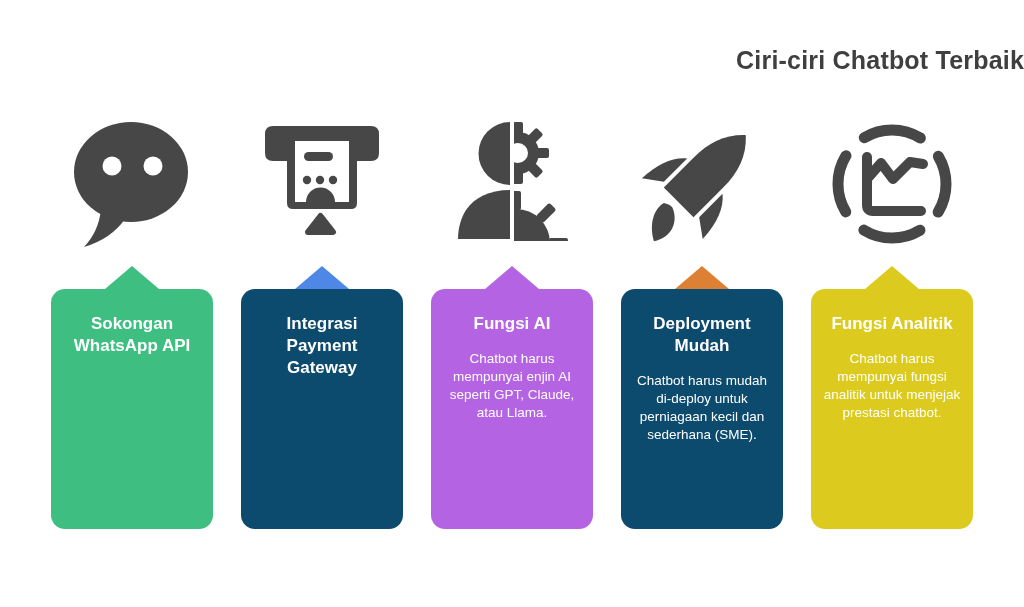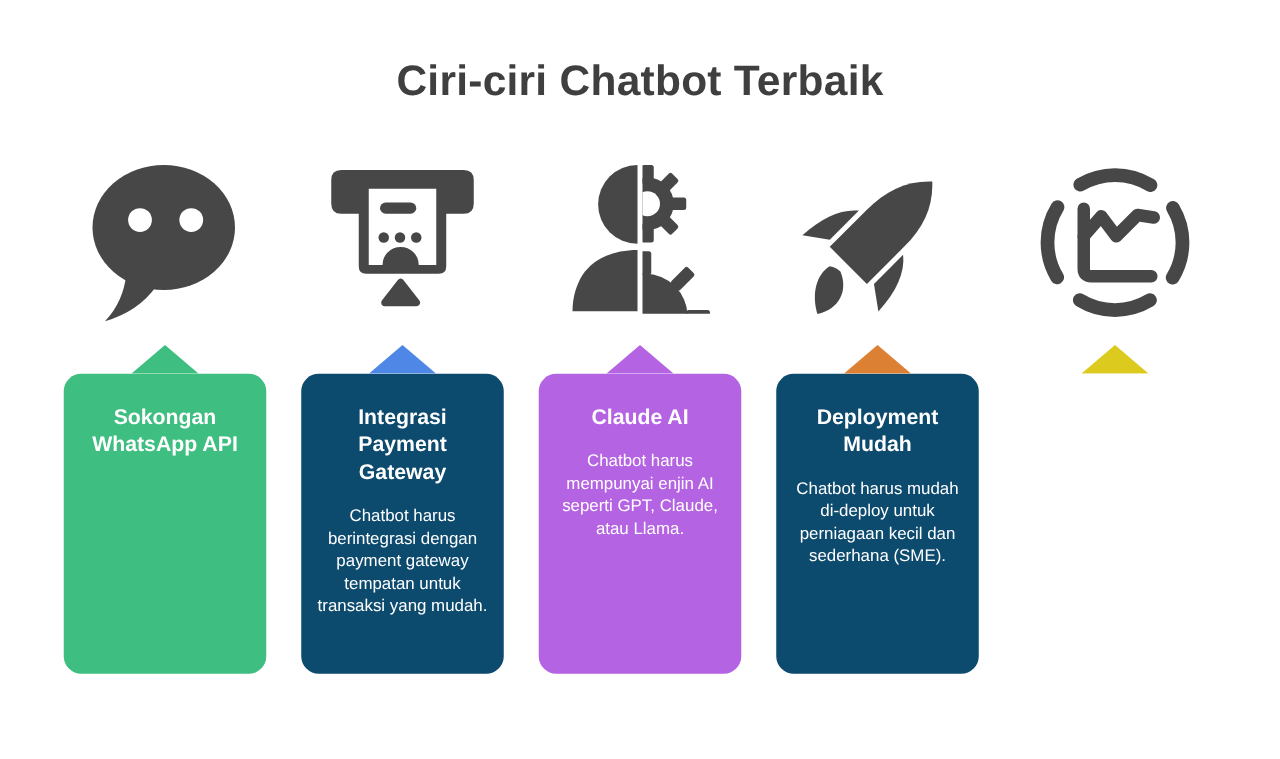--- a/index.html
+++ b/index.html
@@ -5,22 +5,22 @@
   html, body { margin: 0; padding: 0; }
   body {
     width: 1024px;
     height: 607px;
     background: #ffffff;
     font-family: "Liberation Sans", sans-serif;
     overflow: hidden;
   }
   .page-title {
     margin: 46px 0 0 0;
-    text-align: center;
-    font-size: 34px;
+    text-align: right;
+    font-size: 25px;
     font-weight: 700;
     letter-spacing: 0.2px;
   }
   .columns {
     display: flex;
     justify-content: center;
     gap: 28px;
     margin-top: 44px;
   }
   .column {
@@ -96,21 +96,20 @@
         <circle cx="50" cy="61" r="4.2"></circle>
         <circle cx="63" cy="61" r="4.2"></circle>
         <circle cx="76" cy="61" r="4.2"></circle>
         <path d="M49,83 A14.5,14.5 0 0 1 78,83 Z"></path>
         <path d="M63.5,97 L76,113 H51 Z" stroke="currentColor" stroke-width="6" stroke-linejoin="round"></path>
       </svg>
     </div>
     <div class="pointer-arrow" style="background-color: rgb(78, 135, 230);"></div>
     <div class="card" style="background-color: #0c4a6e;">
       <h2 class="card-title">Integrasi Payment Gateway</h2>
-      <p class="card-body">Chatbot harus berintegrasi dengan payment gateway tempatan untuk transaksi yang mudah.</p>
     </div>
   </div>
 
   <div class="column">
     <div class="icon-box" style="color: rgb(71, 71, 71);">
       <svg viewBox="0 0 130 130" width="130" height="130" fill="currentColor" aria-hidden="true">
         <defs>
           <clipPath id="clipTopGear">
               <rect x="67" y="0" width="63" height="66"></rect>
             </clipPath>
@@ -136,21 +135,21 @@
           <g>
             <rect x="64" y="72" width="10" height="19" rx="2" transform="rotate(0,69,124)"></rect>
             <rect x="64" y="72" width="10" height="19" rx="2" transform="rotate(45,69,124)"></rect>
             <rect x="64" y="72" width="10" height="19" rx="2" transform="rotate(90,69,124)"></rect>
           </g>
         </g>
       </svg>
     </div>
     <div class="pointer-arrow" style="background-color: rgb(180, 99, 226);"></div>
     <div class="card" style="background-color: rgb(180, 99, 226);">
-      <h2 class="card-title">Claude AI</h2>
+      <h2 class="card-title">Fungsi AI</h2>
       <p class="card-body">Chatbot harus mempunyai enjin AI seperti GPT, Claude, atau Llama.</p>
     </div>
   </div>
 
   <div class="column">
     <div class="icon-box" style="color: rgb(71, 71, 71);">
       <svg viewBox="0 0 130 130" width="130" height="130" fill="currentColor" aria-hidden="true">
         <g transform="rotate(45,65,60)">
           <path d="M65,-2 C80,12 86,29 86,51 V93 L44,93 V51 C44,29 50,12 65,-2 Z"></path>
           <path d="M40,56 C29,65 23,80 22,102 L40,89 Z"></path>
@@ -168,15 +167,19 @@
 
   <div class="column">
     <div class="icon-box" style="color: rgb(71, 71, 71);">
       <svg viewBox="0 0 130 130" width="130" height="130" fill="none" stroke="currentColor" aria-hidden="true">
         <circle cx="65" cy="65" r="54" stroke-width="11" stroke-linecap="round" stroke-dasharray="59 25.8" stroke-dashoffset="29.5"></circle>
         <path d="M40,38 V86 Q40,92 46,92 H94" stroke-width="10" stroke-linecap="round" stroke-linejoin="round"></path>
         <path d="M40,60 L54,44 L66,60 L83,43 L96,45" stroke-width="10" stroke-linecap="round" stroke-linejoin="round"></path>
       </svg>
     </div>
     <div class="pointer-arrow" style="background-color: rgb(220, 203, 30);"></div>
+    <div class="card" style="background-color: rgb(220, 203, 30);">
+      <h2 class="card-title">Fungsi Analitik</h2>
+      <p class="card-body">Chatbot harus mempunyai fungsi analitik untuk menjejak prestasi chatbot.</p>
+    </div>
   </div>
 
 </div>
 
 </body></html>

